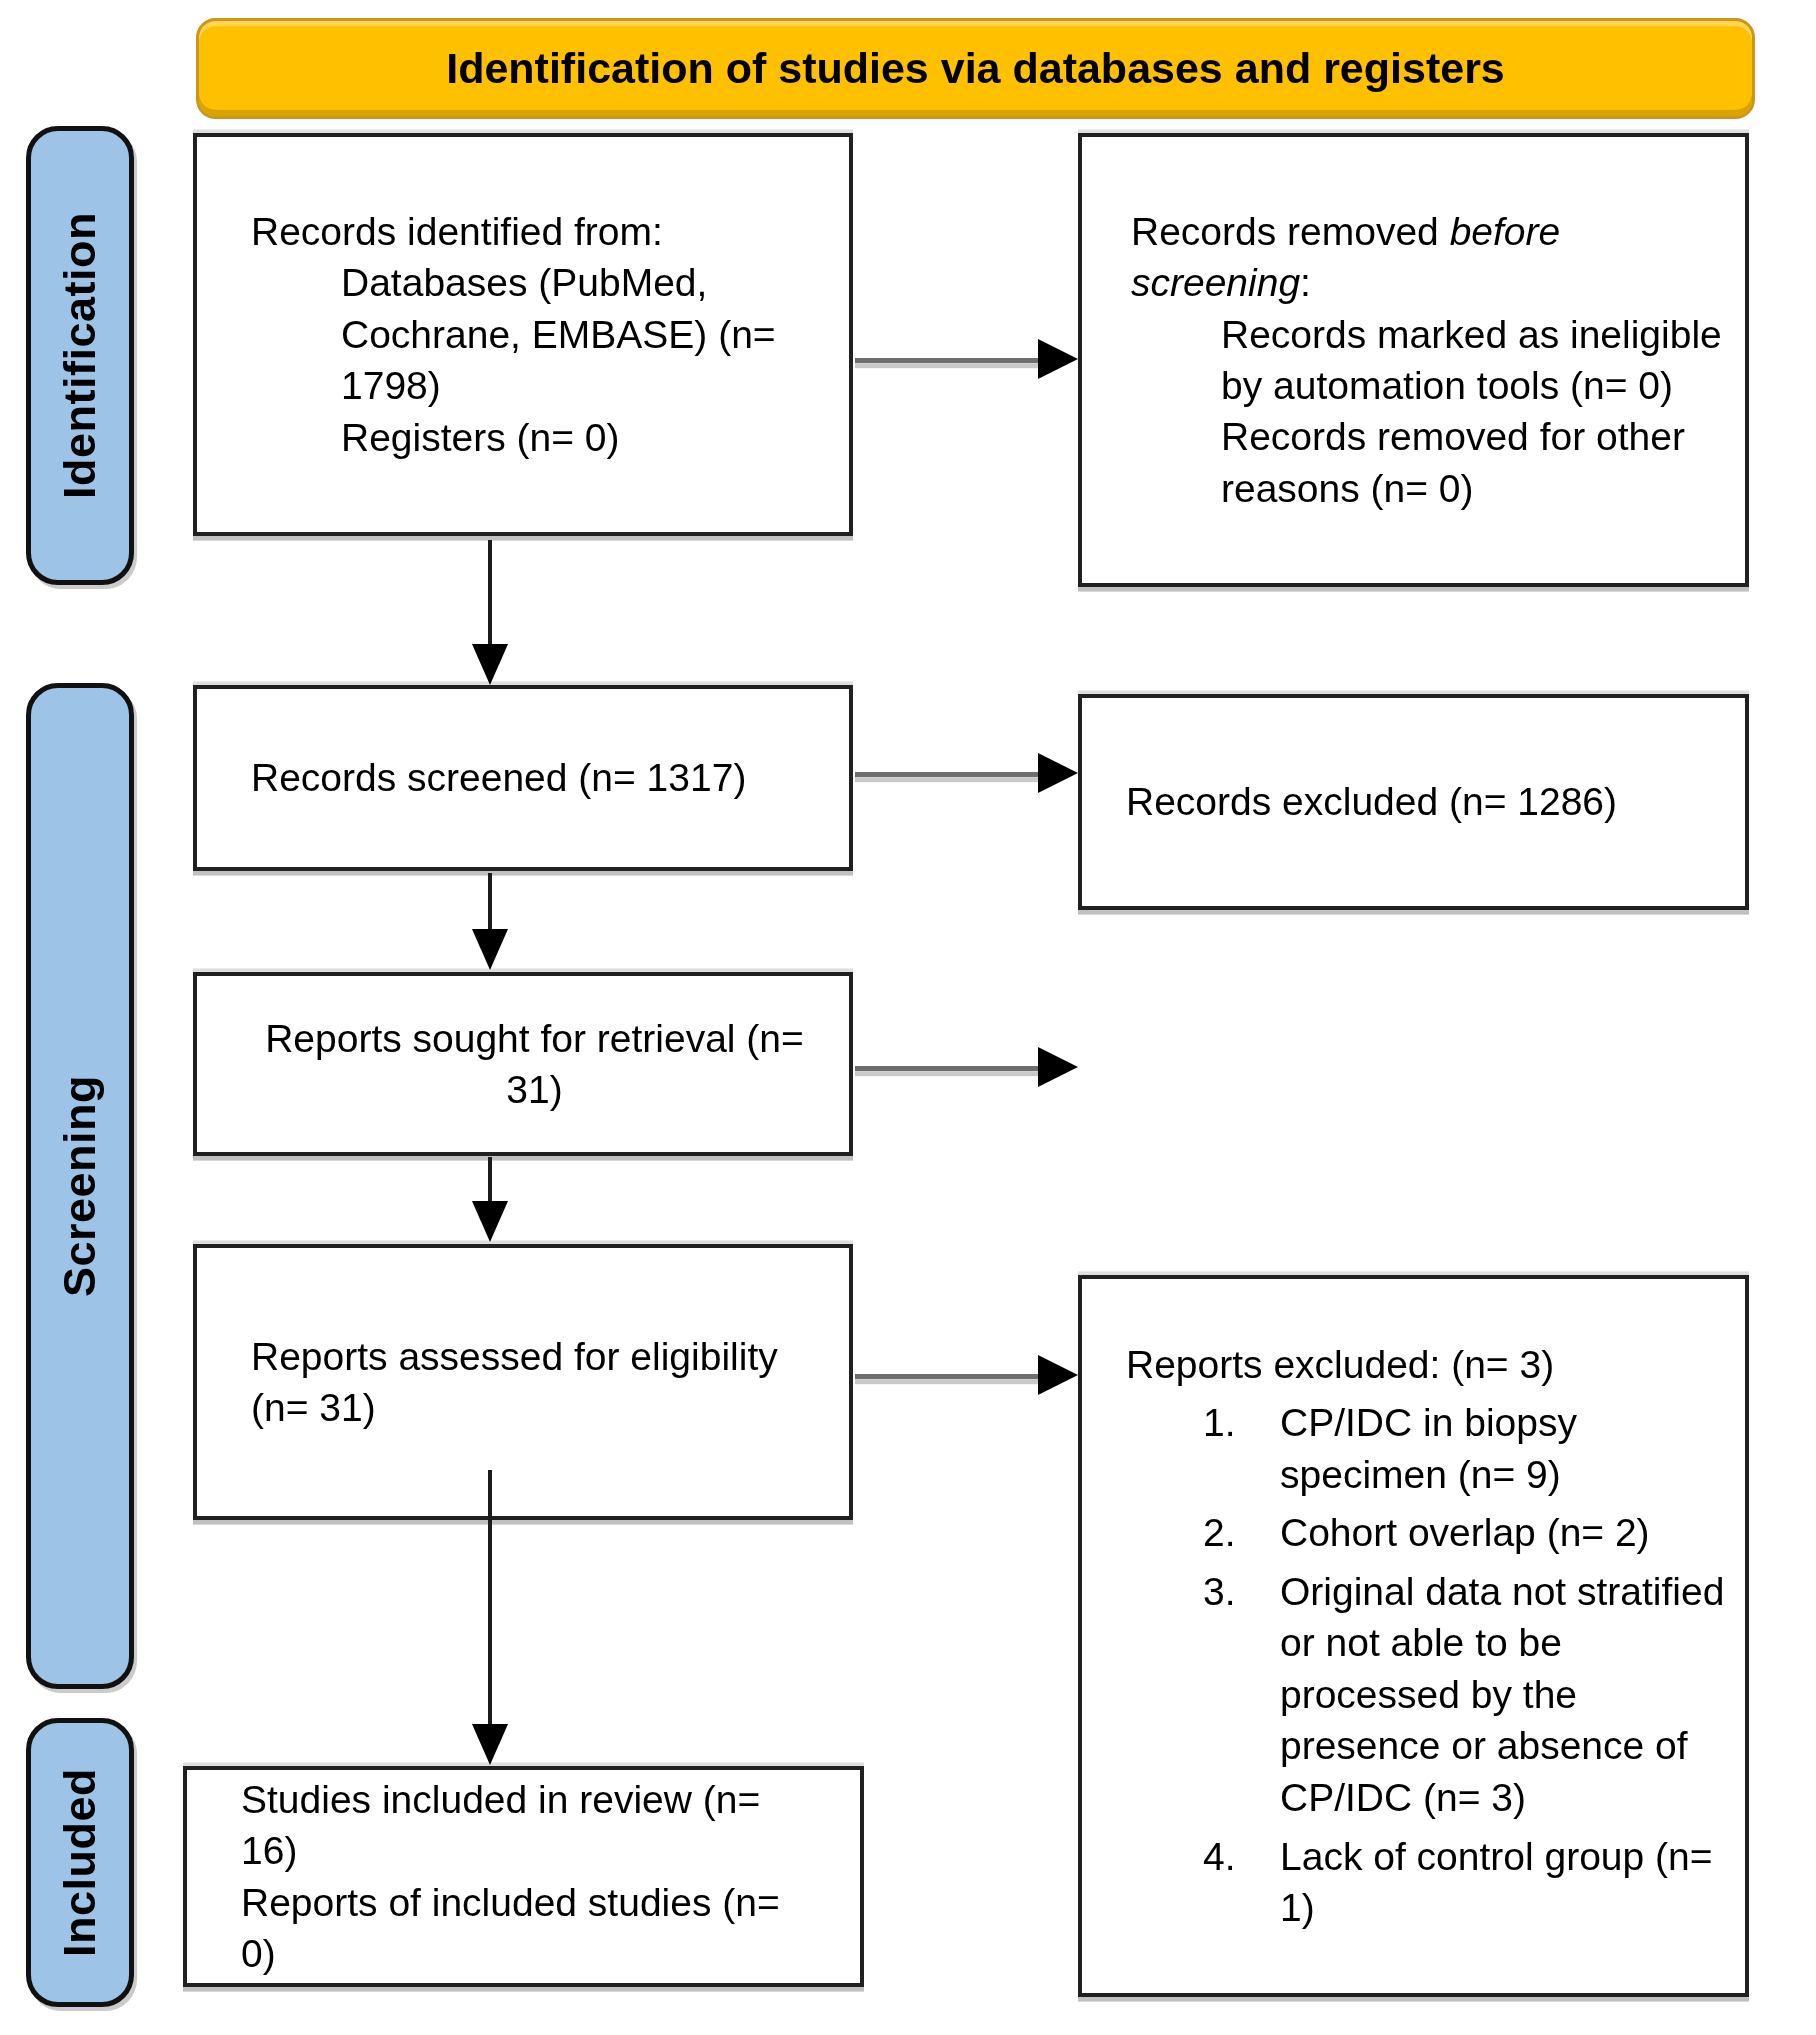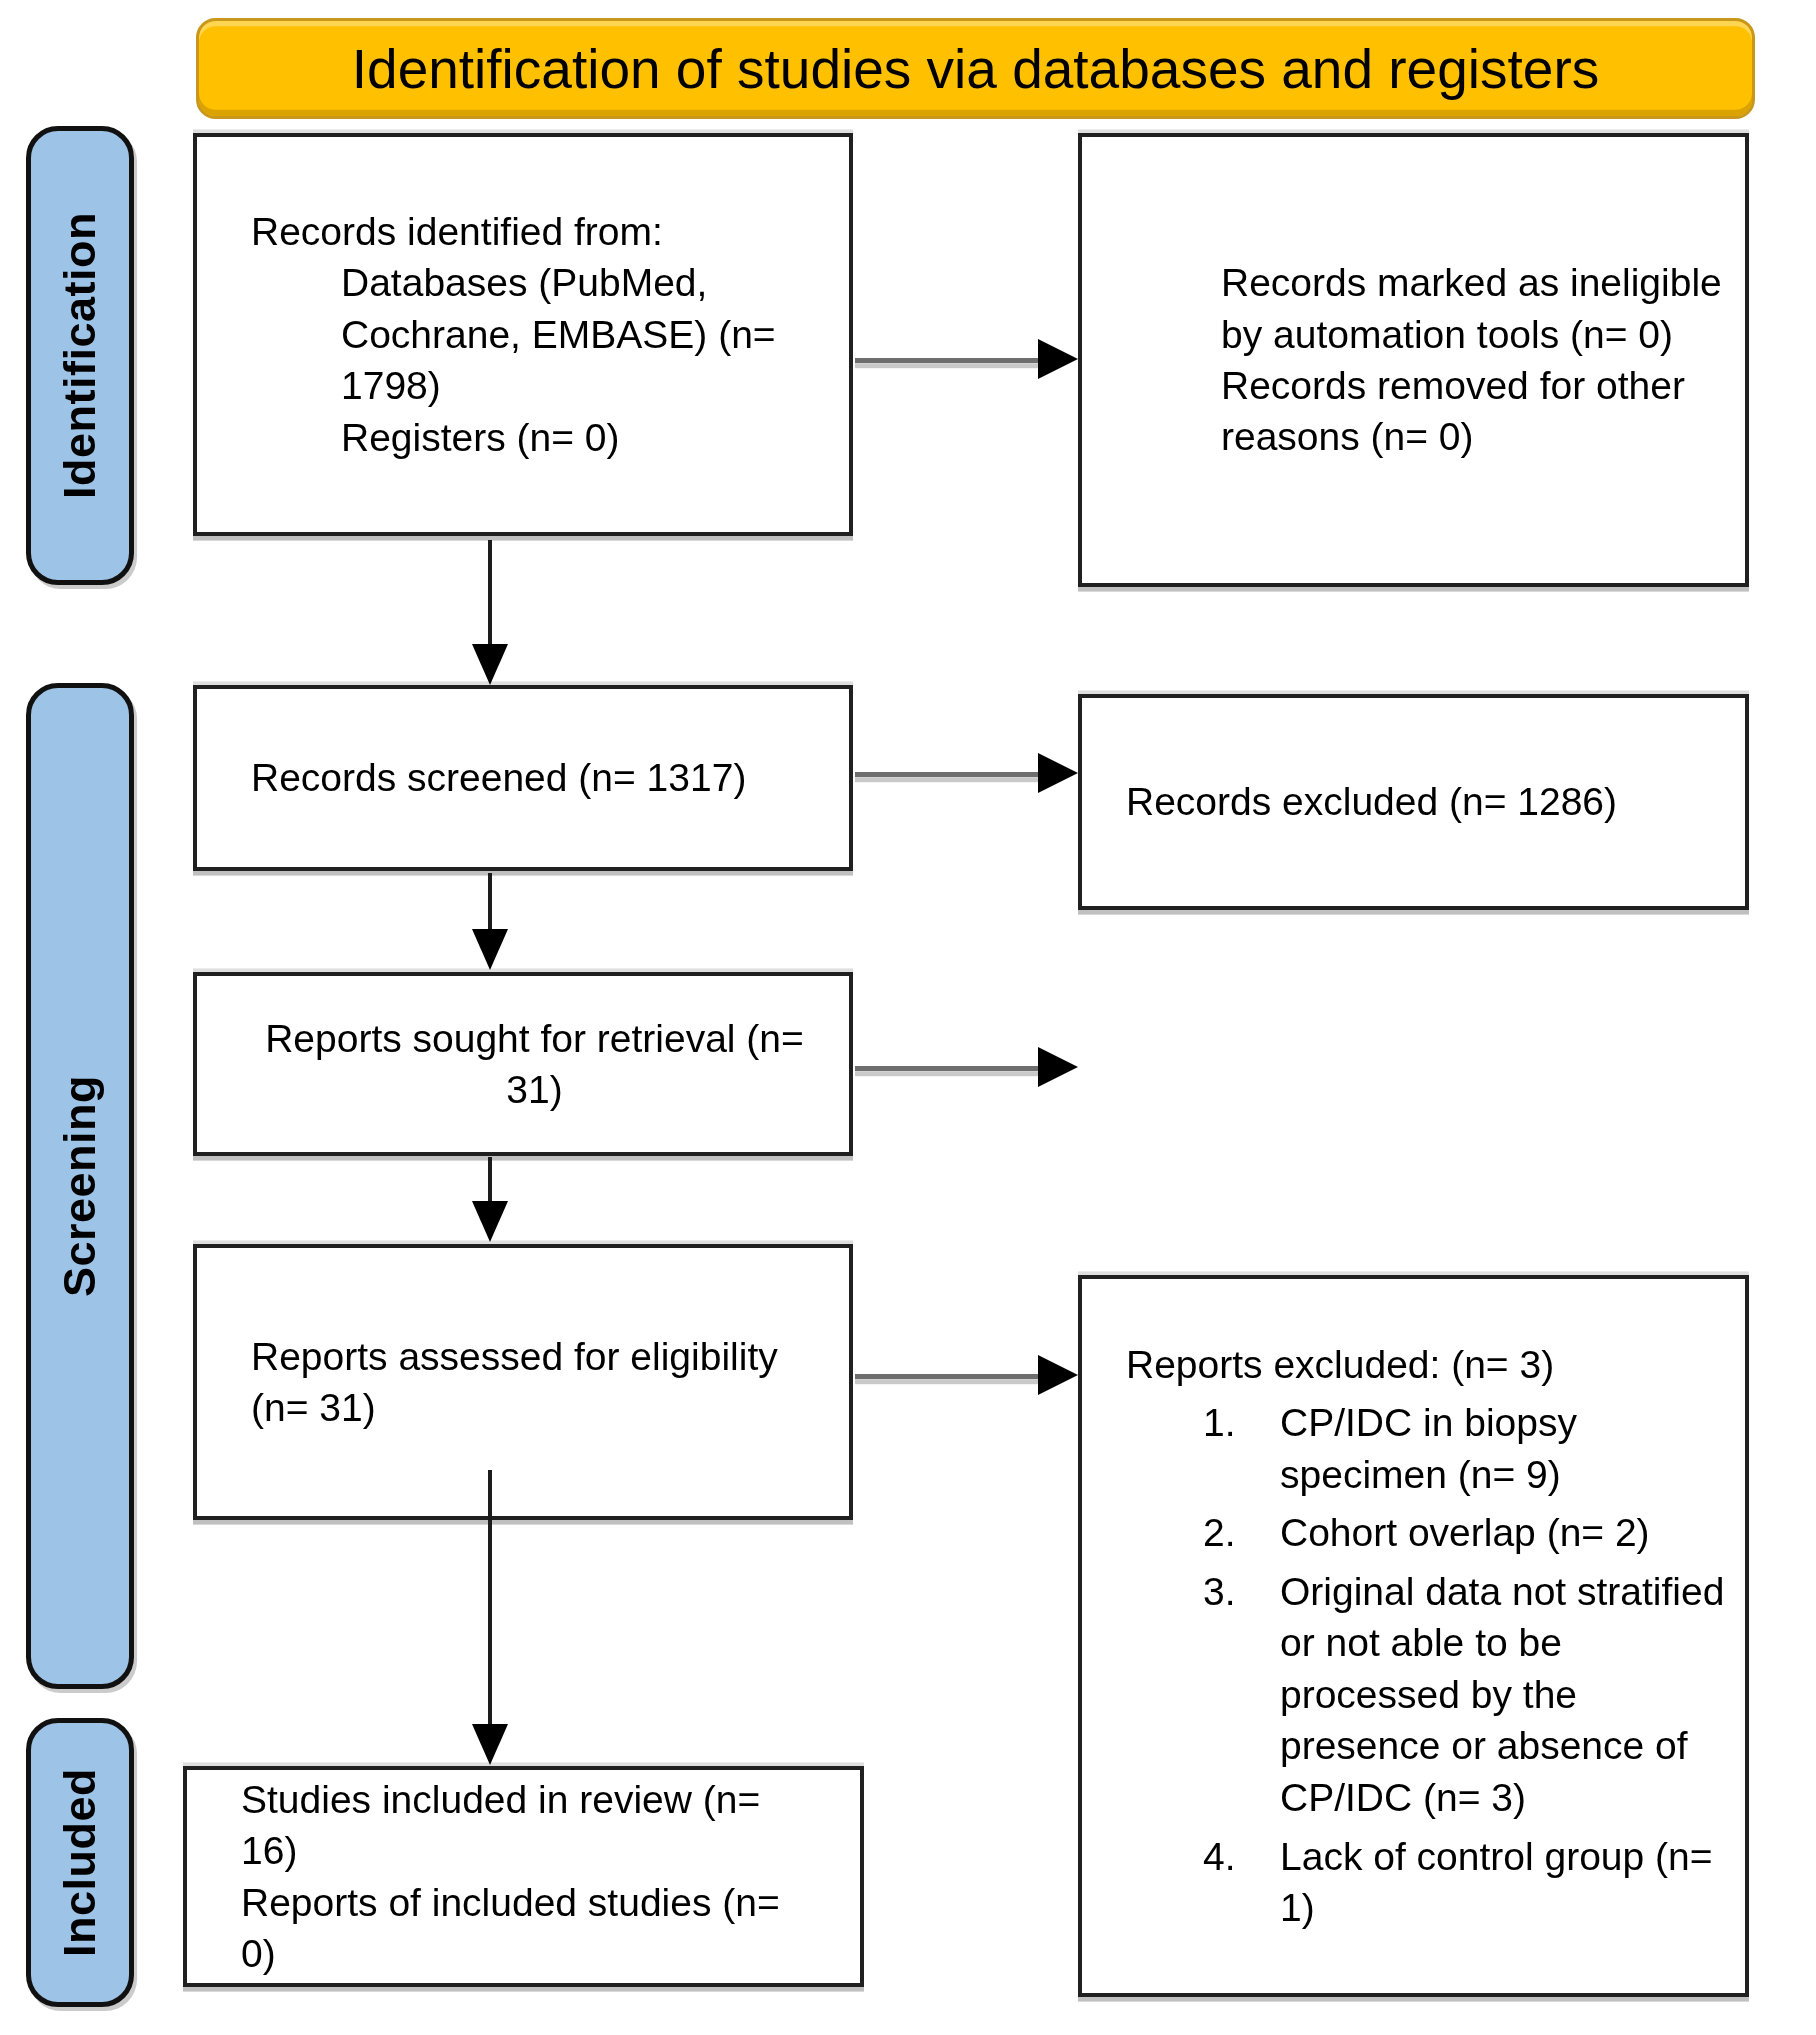--- a/index.html
+++ b/index.html
@@ -12,21 +12,21 @@
   }
   
   .banner{
     position:absolute;left:196px;top:18px;width:1553px;height:95px;
     background:#FFC000;
     border:3.1px solid #C9971C;
     border-radius:19.6px;
     box-shadow: inset 0 5.2px 0 rgba(255,240,180,.45), inset 0 -6.2px 0 rgba(150,110,0,.35);
     display:flex;align-items:center;justify-content:center;
   }
-  .banner-title{font-size:55px;font-weight:normal;}
+  .banner-title{font-size:43px;font-weight:bold;}
   
   .stage{
     position:absolute;left:26px;width:108px;
     background:#9DC3E6;
     border:5.7px solid #111;
     border-radius:32px;
     box-shadow:3.1px 4.1px 0 rgba(140,140,140,.45);
     display:flex;align-items:center;justify-content:center;
     box-sizing:border-box;
   }
@@ -105,20 +105,21 @@
   <div class="box b-r1l">
     <div class="box-content">
       <div>Records identified from:</div>
       <div class="sub">Databases (PubMed, Cochrane, EMBASE) (n= 1798)</div>
       <div class="sub">Registers (n= 0)</div>
     </div>
   </div>
 
   <div class="box b-r1r">
     <div class="box-content">
+      <div><span>Records removed </span><span class="it">before screening</span><span>:</span></div>
       <div class="sub">Records marked as ineligible by automation tools (n= 0)</div>
       <div class="sub">Records removed for other reasons (n= 0)</div>
     </div>
   </div>
 
   <div class="box b-r2l">
     <div class="box-content">Records screened (n= 1317)</div>
   </div>
   <div class="box b-r2r">
     <div class="box-content">Records excluded (n= 1286)</div>

